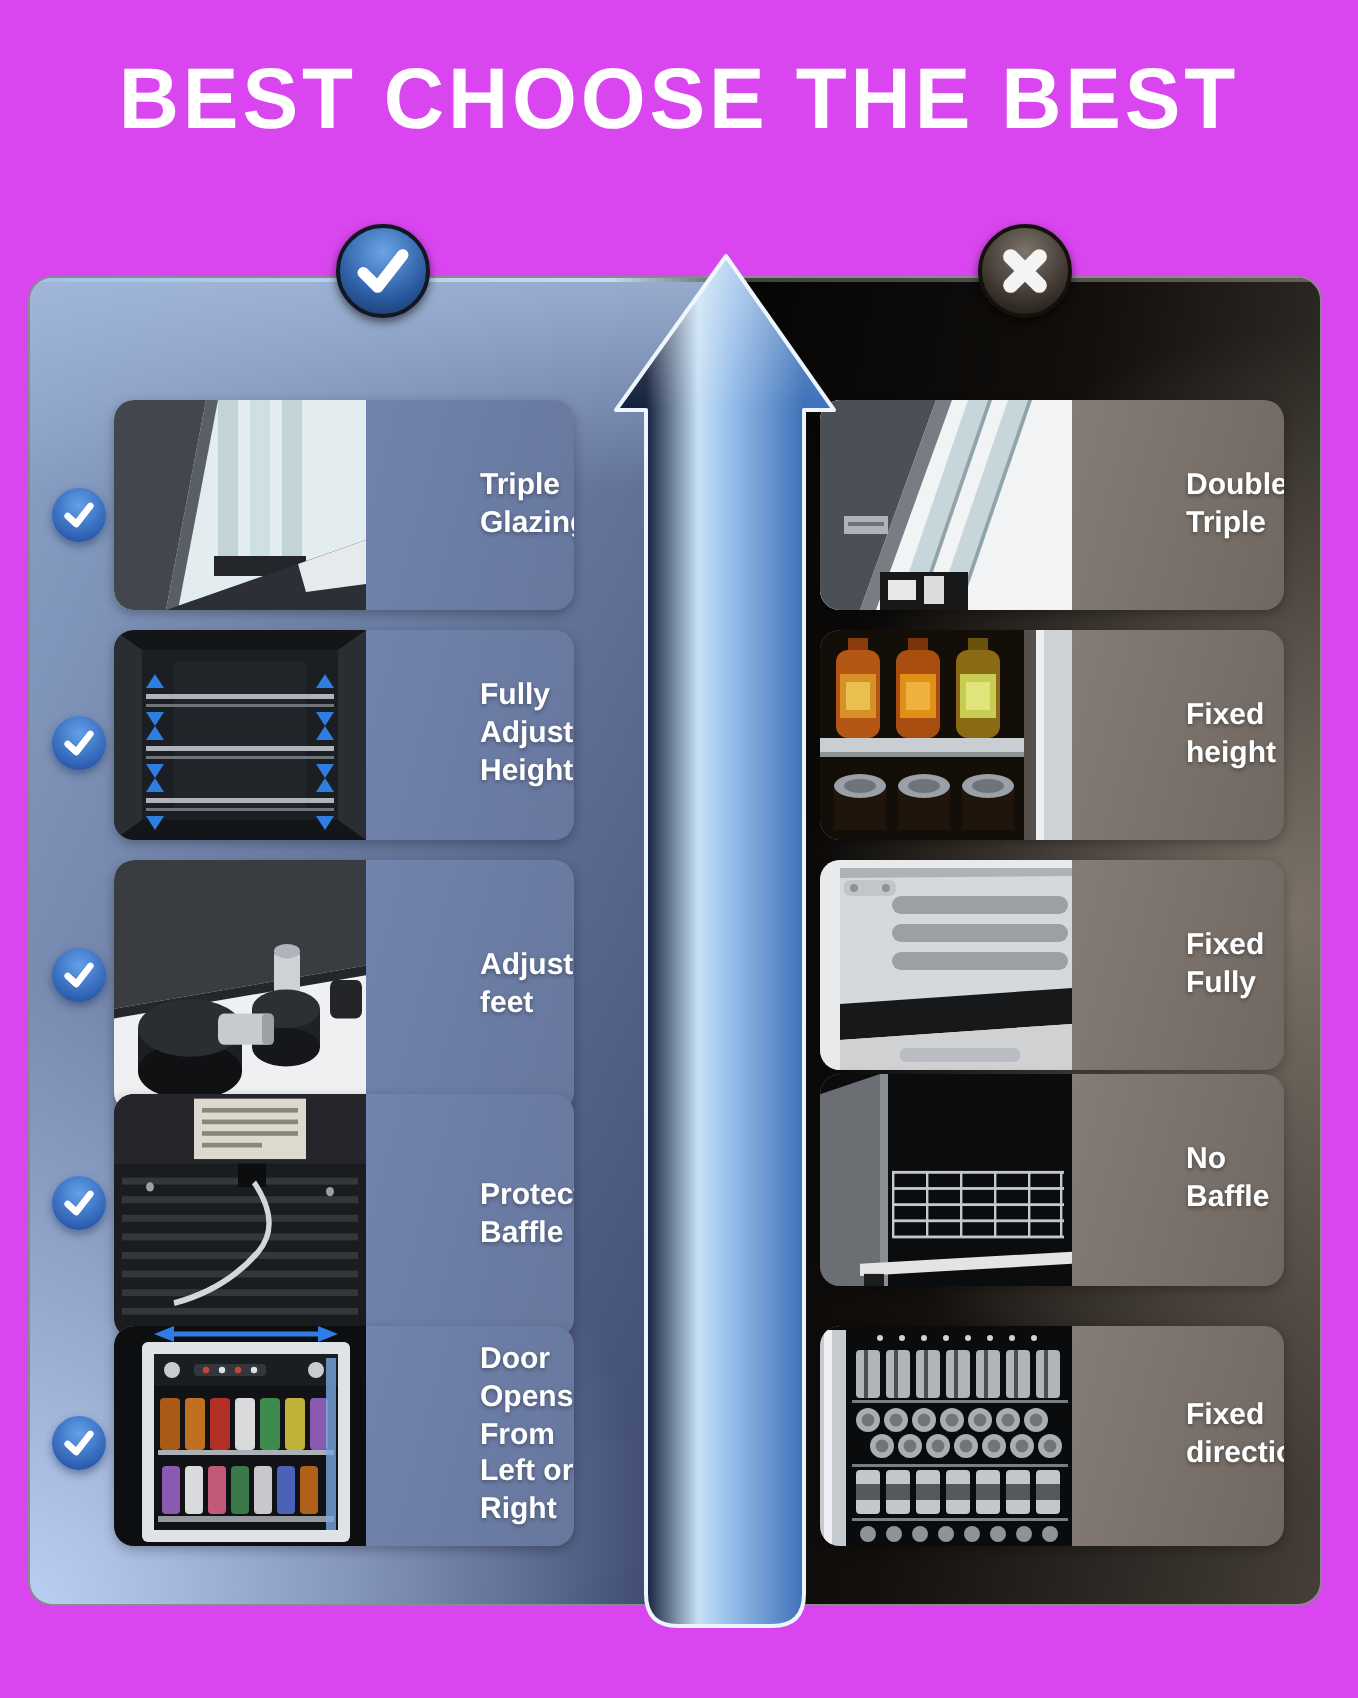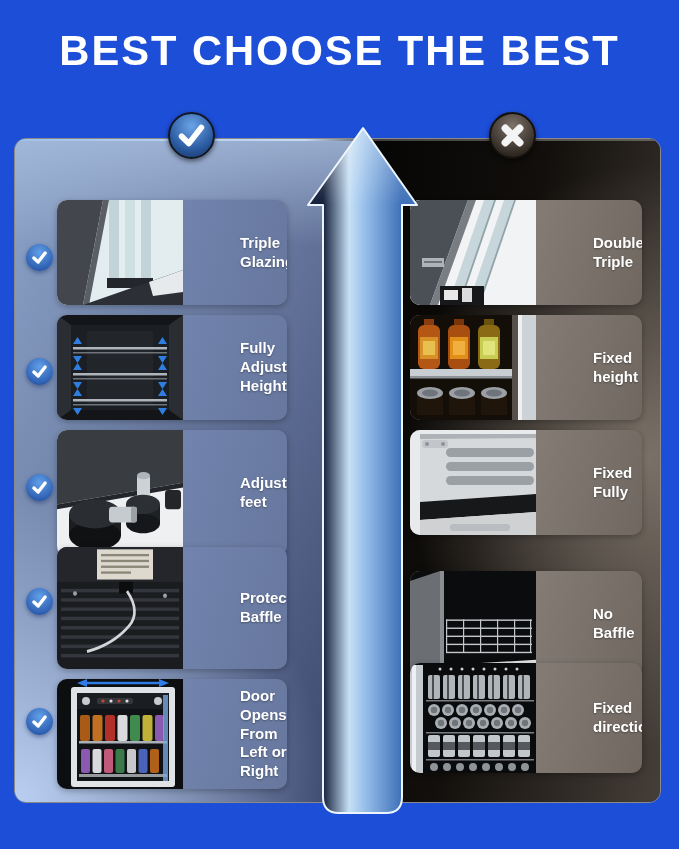--- a/index.html
+++ b/index.html
@@ -1,16 +1,16 @@
 <!DOCTYPE html>
 <html><head>
 <meta charset="utf-8">
 <style>
   html,body{margin:0;padding:0;background:#1e2127;}
-  .canvas{position:relative;width:679px;height:849px;background:#1d4ed8;overflow:hidden;
+  .canvas{position:relative;width:679px;height:849px;background:#d946ef;overflow:hidden;
           font-family:"Liberation Sans", sans-serif;}
   .title{position:absolute;top:26px;left:0;width:679px;text-align:center;color:#ffffff;
          font-size:43px;font-weight:bold;letter-spacing:2px;transform:scaleX(0.97);
          white-space:nowrap;}
   .panel{position:absolute;left:14px;top:138px;width:647px;height:665px;border-radius:12px;
          border:1px solid #8a8a8a;box-sizing:border-box;overflow:hidden;}
   .panel::after{content:'';position:absolute;top:0;left:0;right:0;height:2px;
          background:linear-gradient(to right,#9fc3ee 0%,#cfe4fa 45%,#4a4a4a 55%,#6f6a66 100%);
          opacity:.85;}
   .panel-left{position:absolute;left:0;top:0;width:348px;height:100%;
@@ -195,21 +195,21 @@
         <rect x="4" y="92" width="118" height="3" fill="#33373d"></rect>
         <rect x="62" y="30" width="14" height="10" fill="#0c0d0f"></rect>
         <path d="M70 38 q14 18 2 30 q-16 16 -42 22" stroke="#d4d6d8" stroke-width="2.6" fill="none"></path>
         <circle cx="18" cy="40" r="2" fill="#9aa0a6"></circle>
         <circle cx="108" cy="42" r="2" fill="#9aa0a6"></circle>
       </svg>
     </div>
     <div class="label">Protective Baffle</div>
   </div>
 
-  <div class="card good" style="top:679px;height:110px">
+  <div class="card good" style="top:663px;height:110px">
     <div class="img">
       <svg viewBox="0 0 126 110" preserveAspectRatio="none">
         <rect width="126" height="110" fill="#0d0e10"></rect>
         <rect x="14" y="8" width="104" height="100" rx="3" fill="#dfe3e6"></rect>
         <rect x="20" y="14" width="92" height="88" fill="#101215"></rect>
         <rect x="20" y="14" width="92" height="16" fill="#1a1d21"></rect>
         <circle cx="29" cy="22" r="4" fill="#c8ccd0"></circle>
         <circle cx="101" cy="22" r="4" fill="#c8ccd0"></circle>
         <rect x="40" y="19" width="36" height="6" rx="2" fill="#33373c"></rect>
         <circle cx="46" cy="22" r="1.6" fill="#d04038"></circle>
@@ -309,21 +309,21 @@
         <rect x="36" y="32" width="88" height="9" rx="4.5" fill="#9ba0a5"></rect>
         <rect x="36" y="46" width="88" height="9" rx="4.5" fill="#9ba0a5"></rect>
         <polygon points="10,72 126,64 126,82 10,90" fill="#17181a"></polygon>
         <polygon points="10,90 126,82 126,105 10,105" fill="#cfd1d3"></polygon>
         <rect x="40" y="94" width="60" height="7" rx="3" fill="#b9bdc1"></rect>
       </svg>
     </div>
     <div class="label">Fixed Fully</div>
   </div>
 
-  <div class="card bad" style="top:571px;height:106px">
+  <div class="card bad" style="top:537px;height:106px">
     <div class="img">
       <svg viewBox="0 0 126 105" preserveAspectRatio="none">
         <rect width="126" height="105" fill="#0b0c0e"></rect>
         <polygon points="0,10 30,0 30,105 0,105" fill="#6b6e73"></polygon>
         <polygon points="30,0 34,0 34,105 30,105" fill="#8a8d92"></polygon>
         <rect x="36" y="48" width="86" height="1.4" fill="#c4c8cc"></rect>
         <rect x="36" y="56" width="86" height="1.4" fill="#c4c8cc"></rect>
         <rect x="36" y="64" width="86" height="1.4" fill="#c4c8cc"></rect>
         <rect x="36" y="72" width="86" height="1.4" fill="#c4c8cc"></rect>
         <rect x="36" y="80" width="86" height="1.4" fill="#c4c8cc"></rect>

